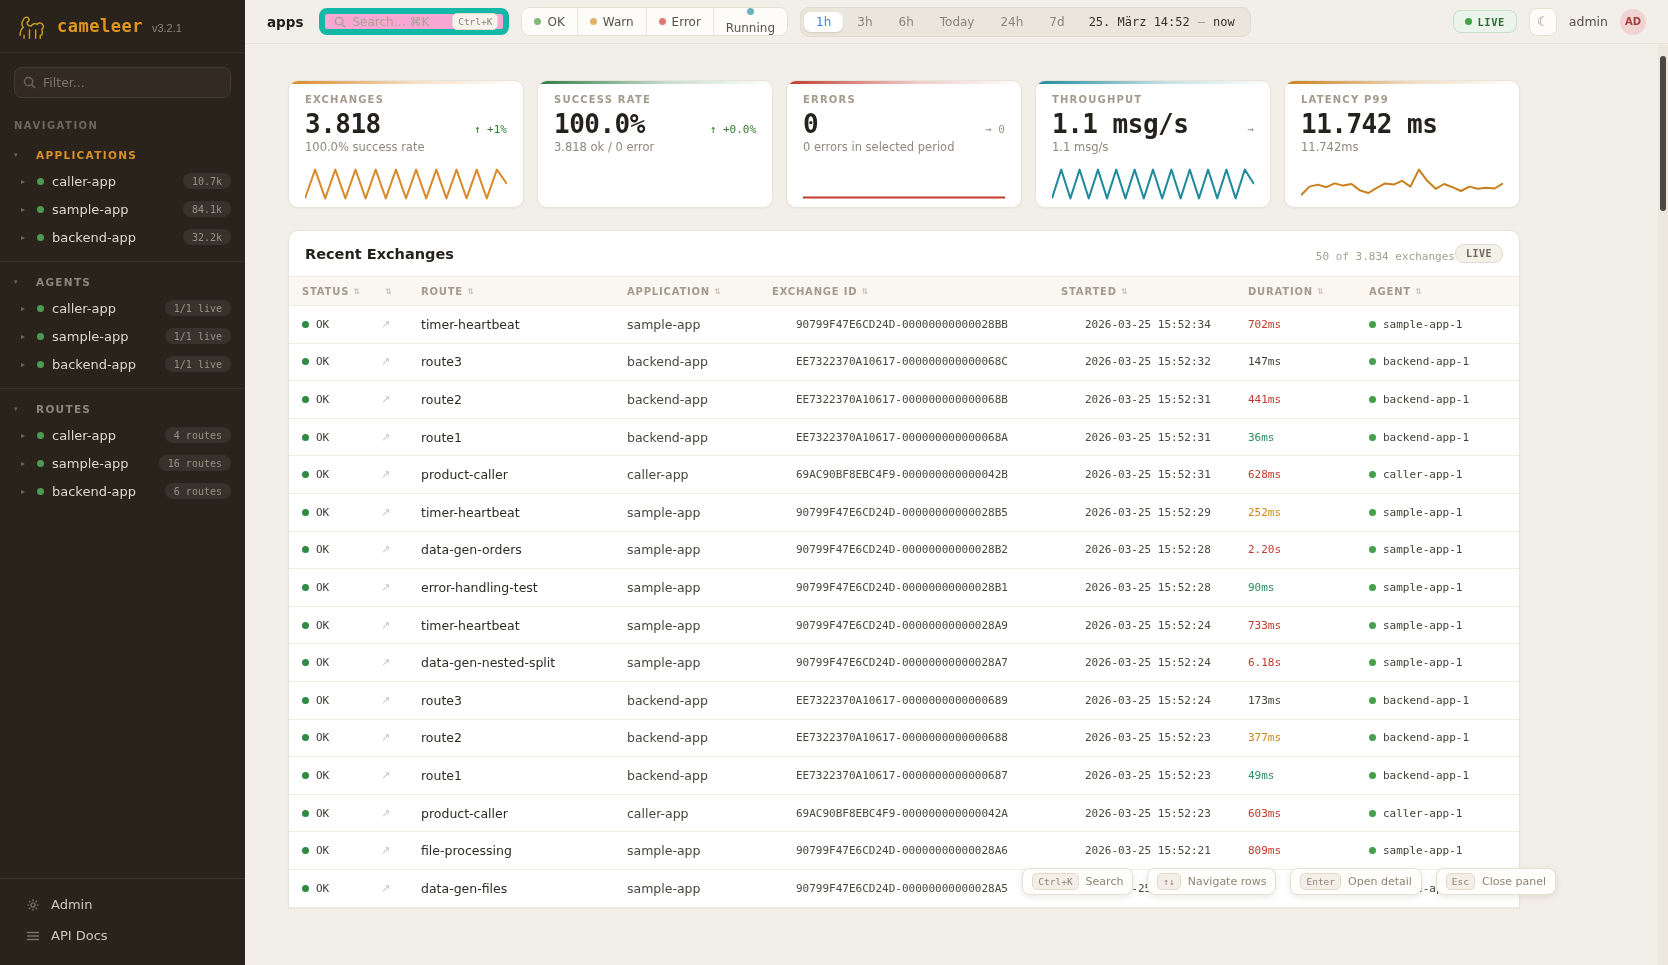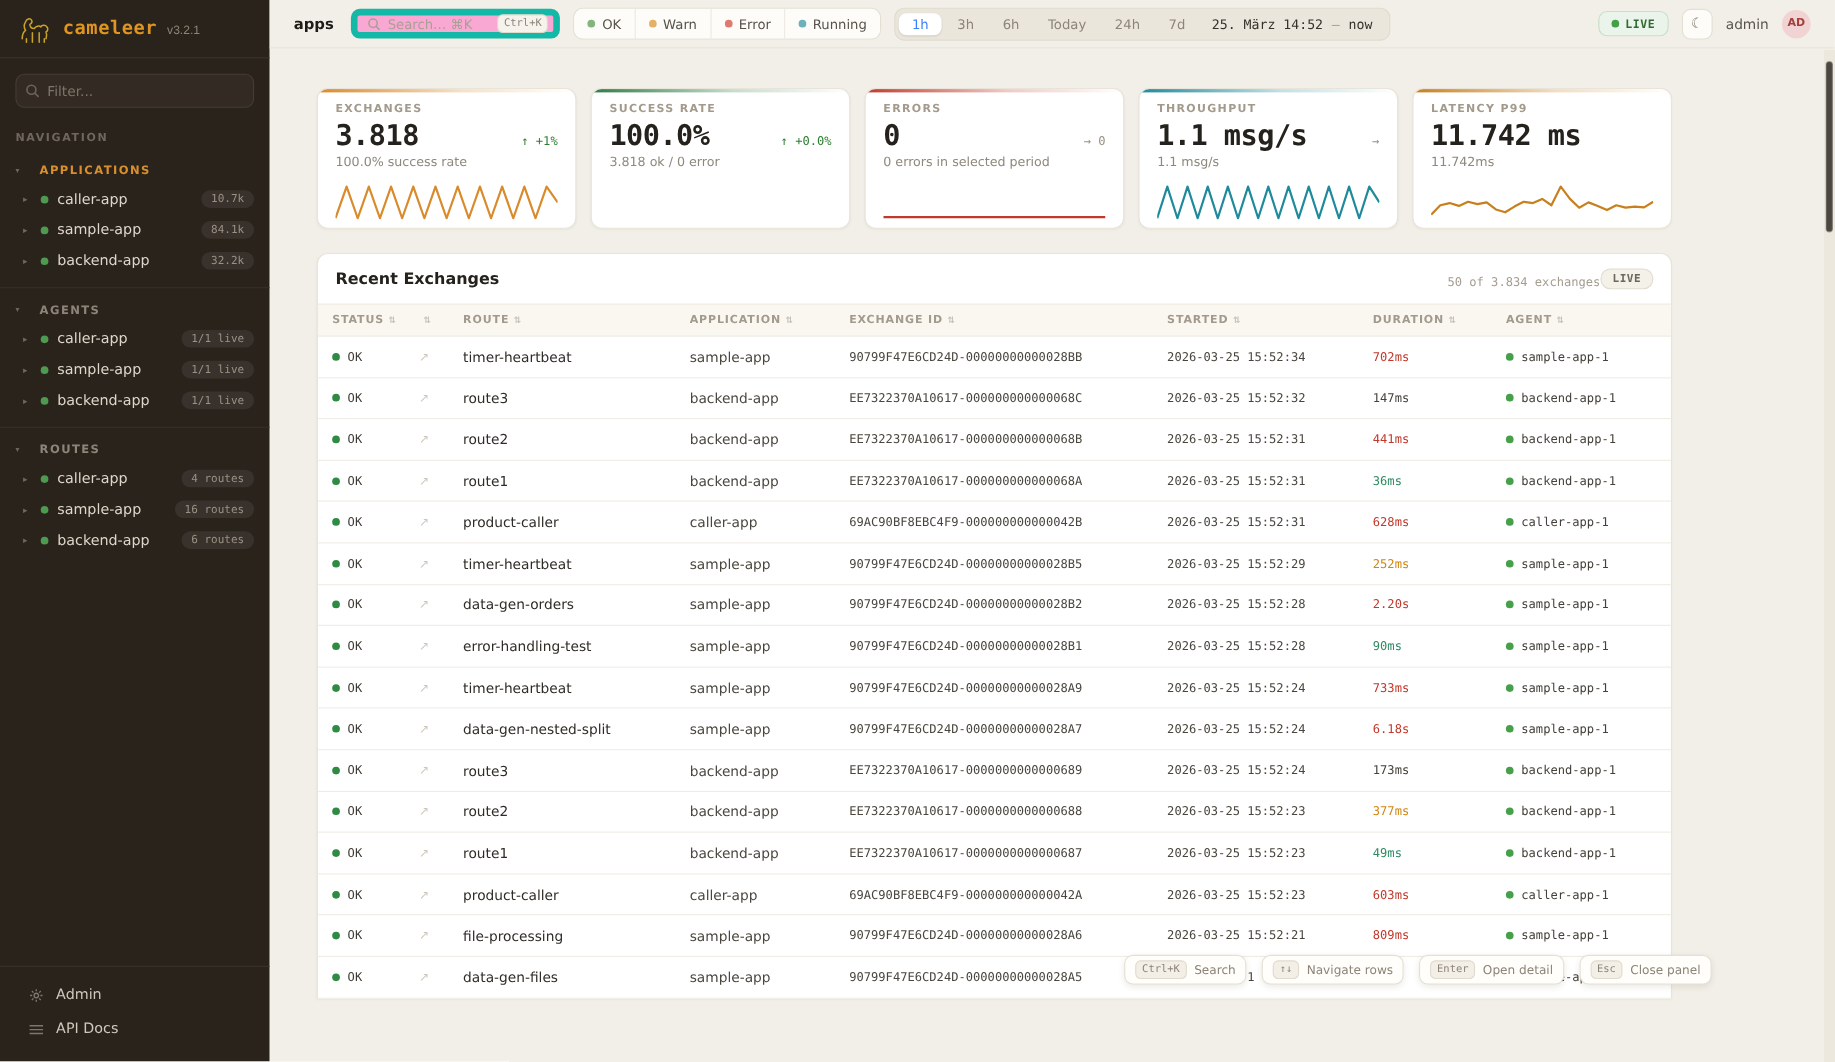--- a/index.html
+++ b/index.html
@@ -78,21 +78,21 @@
     border:1px solid #e0dbcf; background:#f6f3ec; border-radius:5px; padding:2px 5px;
   }
   .seg-group {
     display:flex; align-items:center; background:#fdfcf8; border:1px solid #e4dfd3;
     border-radius:9px; overflow:hidden; height:29px;
   }
   .seg {
     display:flex; align-items:center; gap:6px; padding:0 12px; height:100%;
     font-size:12px; color:#57534a; border-right:1px solid #e9e4d9; cursor:pointer; background:#fdfcf8;
   }
-  .seg:last-child { border-right:none; }
+  .seg:last-child { border-right:none;flex-direction:column; }
   .seg-dot { width:7px; height:7px; border-radius:50%; }
   .time-group {
     display:flex; align-items:center; background:#eae6dc; border:1px solid #e0dbd0;
     border-radius:9px; height:30px; padding:2px 3px; gap:2px;
   }
   .time-seg {
     padding:3px 12px; font-size:12px; color:#8d8478; border-radius:7px; cursor:pointer;
   }
   .time-seg.active { background:#fff; color:#3b82f6; font-weight:normal; box-shadow:0 1px 2px rgba(0,0,0,.12); }
   .time-date { display:flex; align-items:center; gap:8px; padding:0 12px 0 10px;
@@ -159,21 +159,21 @@
   }
   .th { display:flex; align-items:center; gap:4px; font-size:10px; font-weight:bold;
     letter-spacing:.8px; color:#a29a8d; cursor:pointer; }
   .sort-ic { font-size:8px; color:#c8c2b6; }
   .trow { height:37.6px; border-bottom:1px solid #f1ece3; cursor:pointer; }
   .cell-status { display:flex; align-items:center; gap:7px; font-family:"DejaVu Sans Mono",monospace; font-size:11px; color:#3f3b36; }
   .st-dot { width:7px; height:7px; border-radius:50%; background:#2f8a43; }
   .cell-arrow { color:#cdc7bb; font-size:11px; }
   .cell-route { font-size:12.5px; color:#2f2b26; }
   .cell-app { font-size:12.5px; color:#4a463f; }
-  .cell-id, .cell-started { font-family:"DejaVu Sans Mono",monospace; font-size:11px; color:#4a463f; }
+  .cell-id, .cell-started { font-family:"DejaVu Sans Mono",monospace; font-size:11px; color:#4a463f;margin-left:24px; }
   .cell-dur { font-family:"DejaVu Sans Mono",monospace; font-size:11px; }
   .dur-slow { color:#c0392b; } .dur-warn { color:#d18616; }
   .dur-fast { color:#2e8b62; } .dur-normal { color:#45413a; }
   .cell-agent { display:flex; align-items:center; gap:7px; font-family:"DejaVu Sans Mono",monospace; font-size:11px; color:#45413a; }
   .ag-dot { width:7px; height:7px; border-radius:50%; background:#45a049; }
 
   
   .hints { position:fixed; right:112px; bottom:70px; display:flex; gap:14px; }
   .hint {
     display:flex; align-items:center; gap:7px; background:#fffefb; border:1px solid #e5e0d4;

